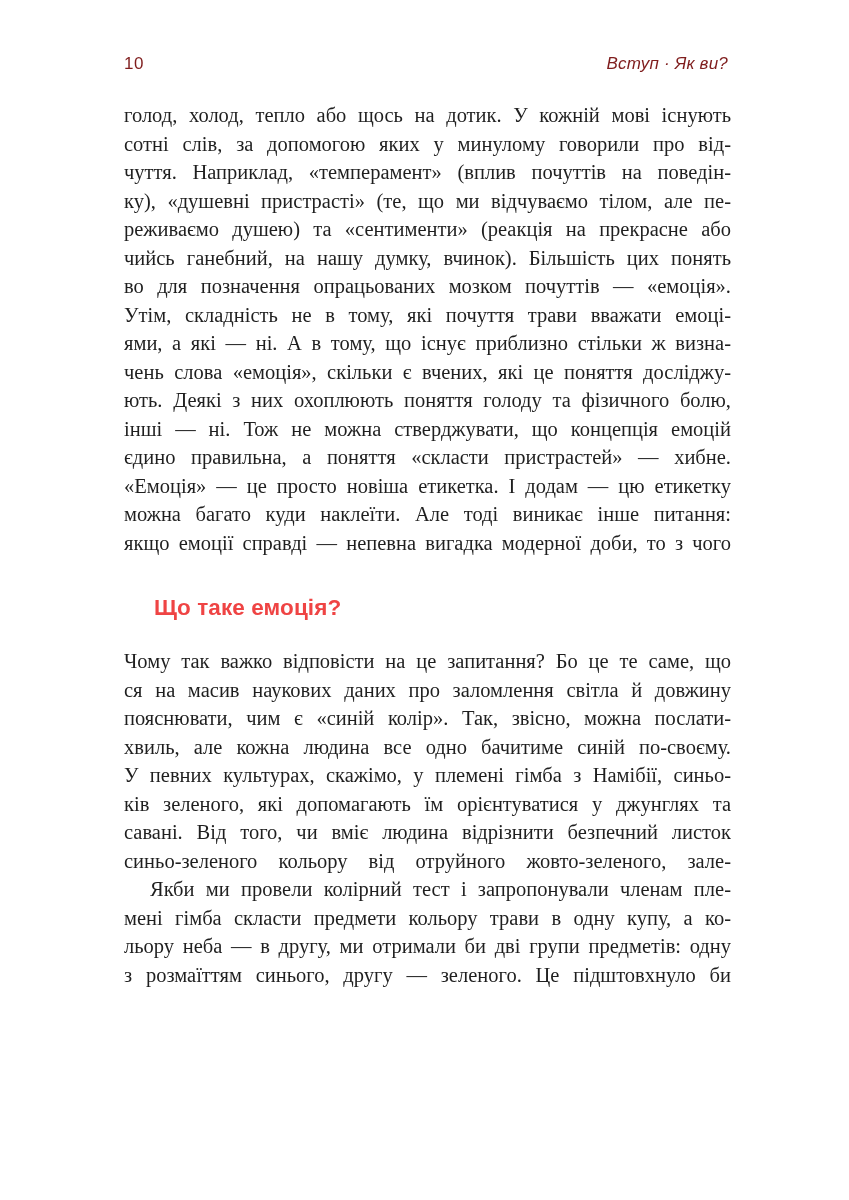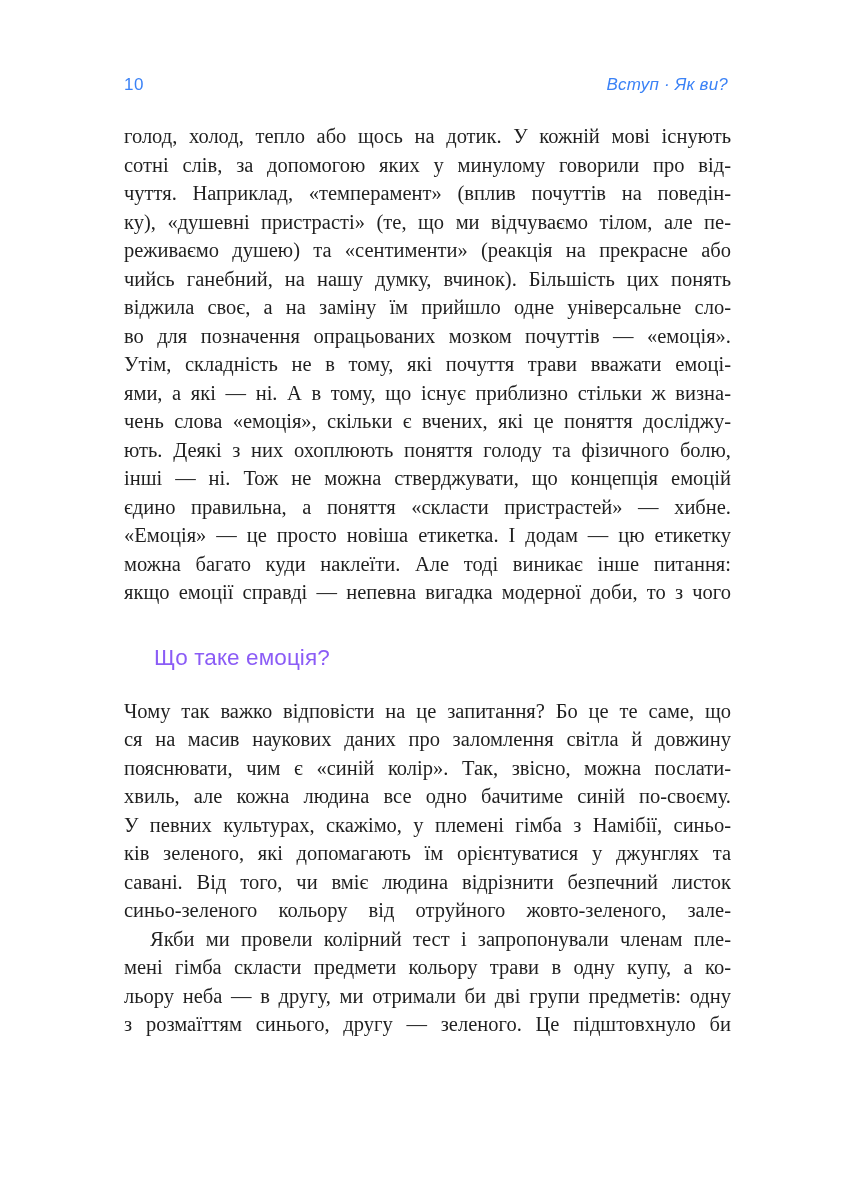--- a/index.html
+++ b/index.html
@@ -18,22 +18,21 @@
     box-sizing: border-box;
   }
   .running-header {
     display: flex;
     justify-content: space-between;
     align-items: baseline;
     padding: 54px 121px 0 124px;
     font-family: "Liberation Sans", "DejaVu Sans", sans-serif;
     font-size: 17px;
     line-height: 20px;
-    color: #3b82f6;
-    margin-top: 21px;
+    color: #7f1d1d;
   }
   .page-number {
     letter-spacing: 0.5px;
   }
   .running-title {
     font-style: italic;
     letter-spacing: 0.2px;
   }
   .body-text {
     padding: 27px 118px 0 124px;
@@ -50,24 +49,24 @@
     min-height: 28.5px;
   }
   .line.last-left {
     text-align-last: left;
   }
   .line.indent {
     text-indent: 26px;
   }
   .section-heading {
     font-family: "Liberation Sans", "DejaVu Sans", sans-serif;
-    font-weight: 400;
+    font-weight: 700;
     font-size: 22.5px;
     line-height: 30px;
-    color: #8b5cf6;
+    color: #ef4444;
     margin: 36px 0 24px 30px;
     letter-spacing: 0.1px;
   }
 </style>
 </head>
 <body>
 
 <div class="page">
 
   <header class="running-header">
@@ -77,21 +76,20 @@
 
   <main class="body-text">
 
     <div class="para">
         <div class="line">голод, холод, тепло або щось на дотик. У кожній мові існують</div>
         <div class="line">сотні слів, за допомогою яких у минулому говорили про від-</div>
         <div class="line">чуття. Наприклад, «темперамент» (вплив почуттів на поведін-</div>
         <div class="line">ку), «душевні пристрасті» (те, що ми відчуваємо тілом, але пе-</div>
         <div class="line">реживаємо душею) та «сентименти» (реакція на прекрасне або</div>
         <div class="line">чийсь ганебний, на нашу думку, вчинок). Більшість цих понять</div>
-        <div class="line">віджила своє, а на заміну їм прийшло одне універсальне сло-</div>
         <div class="line">во для позначення опрацьованих мозком почуттів — «емоція».</div>
         <div class="line">Утім, складність не в тому, які почуття трави вважати емоці-</div>
         <div class="line">ями, а які — ні. А в тому, що існує приблизно стільки ж визна-</div>
         <div class="line">чень слова «емоція», скільки є вчених, які це поняття досліджу-</div>
         <div class="line">ють. Деякі з них охоплюють поняття голоду та фізичного болю,</div>
         <div class="line">інші — ні. Тож не можна стверджувати, що концепція емоцій</div>
         <div class="line">єдино правильна, а поняття «скласти пристрастей» — хибне.</div>
         <div class="line">«Емоція» — це просто новіша етикетка. І додам — цю етикетку</div>
         <div class="line">можна багато куди наклеїти. Але тоді виникає інше питання:</div>
         <div class="line">якщо емоції справді — непевна вигадка модерної доби, то з чого</div>

